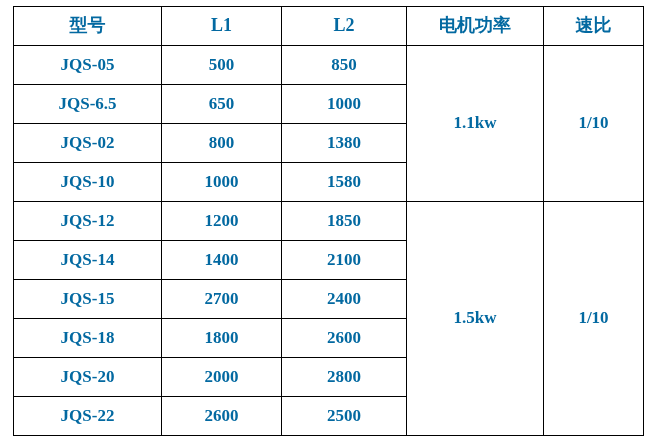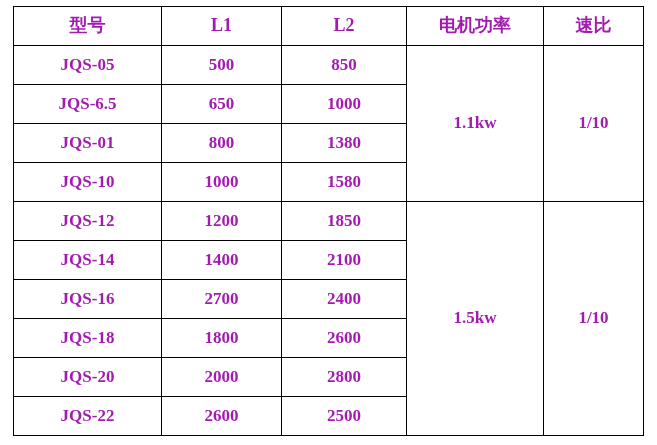--- a/index.html
+++ b/index.html
@@ -26,21 +26,21 @@
     margin-left: 13px;
     margin-top: 6px;
     table-layout: fixed;
   }
   table.spec td {
     border: 1px solid #000000;
     text-align: center;
     vertical-align: middle;
     font-size: 17px;
     font-weight: bold;
-    color: #a21caf;
+    color: #0369a1;
     padding: 0;
     line-height: 1.1;
   }
   tr.header-row td {
     height: 38px;
     font-size: 18px;
   }
   tr.data-row td {
     height: 38px;
   }
@@ -81,21 +81,21 @@
         <td>850</td>
         <td class="merged" rowspan="4">1.1kw</td>
         <td class="merged" rowspan="4">1/10</td>
       </tr>
       <tr class="data-row">
         <td>JQS-6.5</td>
         <td>650</td>
         <td>1000</td>
       </tr>
       <tr class="data-row">
-        <td>JQS-01</td>
+        <td>JQS-02</td>
         <td>800</td>
         <td>1380</td>
       </tr>
       <tr class="data-row">
         <td>JQS-10</td>
         <td>1000</td>
         <td>1580</td>
       </tr>
 
       <tr class="data-row">
@@ -104,21 +104,21 @@
         <td>1850</td>
         <td class="merged" rowspan="6">1.5kw</td>
         <td class="merged" rowspan="6">1/10</td>
       </tr>
       <tr class="data-row">
         <td>JQS-14</td>
         <td>1400</td>
         <td>2100</td>
       </tr>
       <tr class="data-row">
-        <td>JQS-16</td>
+        <td>JQS-15</td>
         <td>2700</td>
         <td>2400</td>
       </tr>
       <tr class="data-row">
         <td>JQS-18</td>
         <td>1800</td>
         <td>2600</td>
       </tr>
       <tr class="data-row">
         <td>JQS-20</td>

